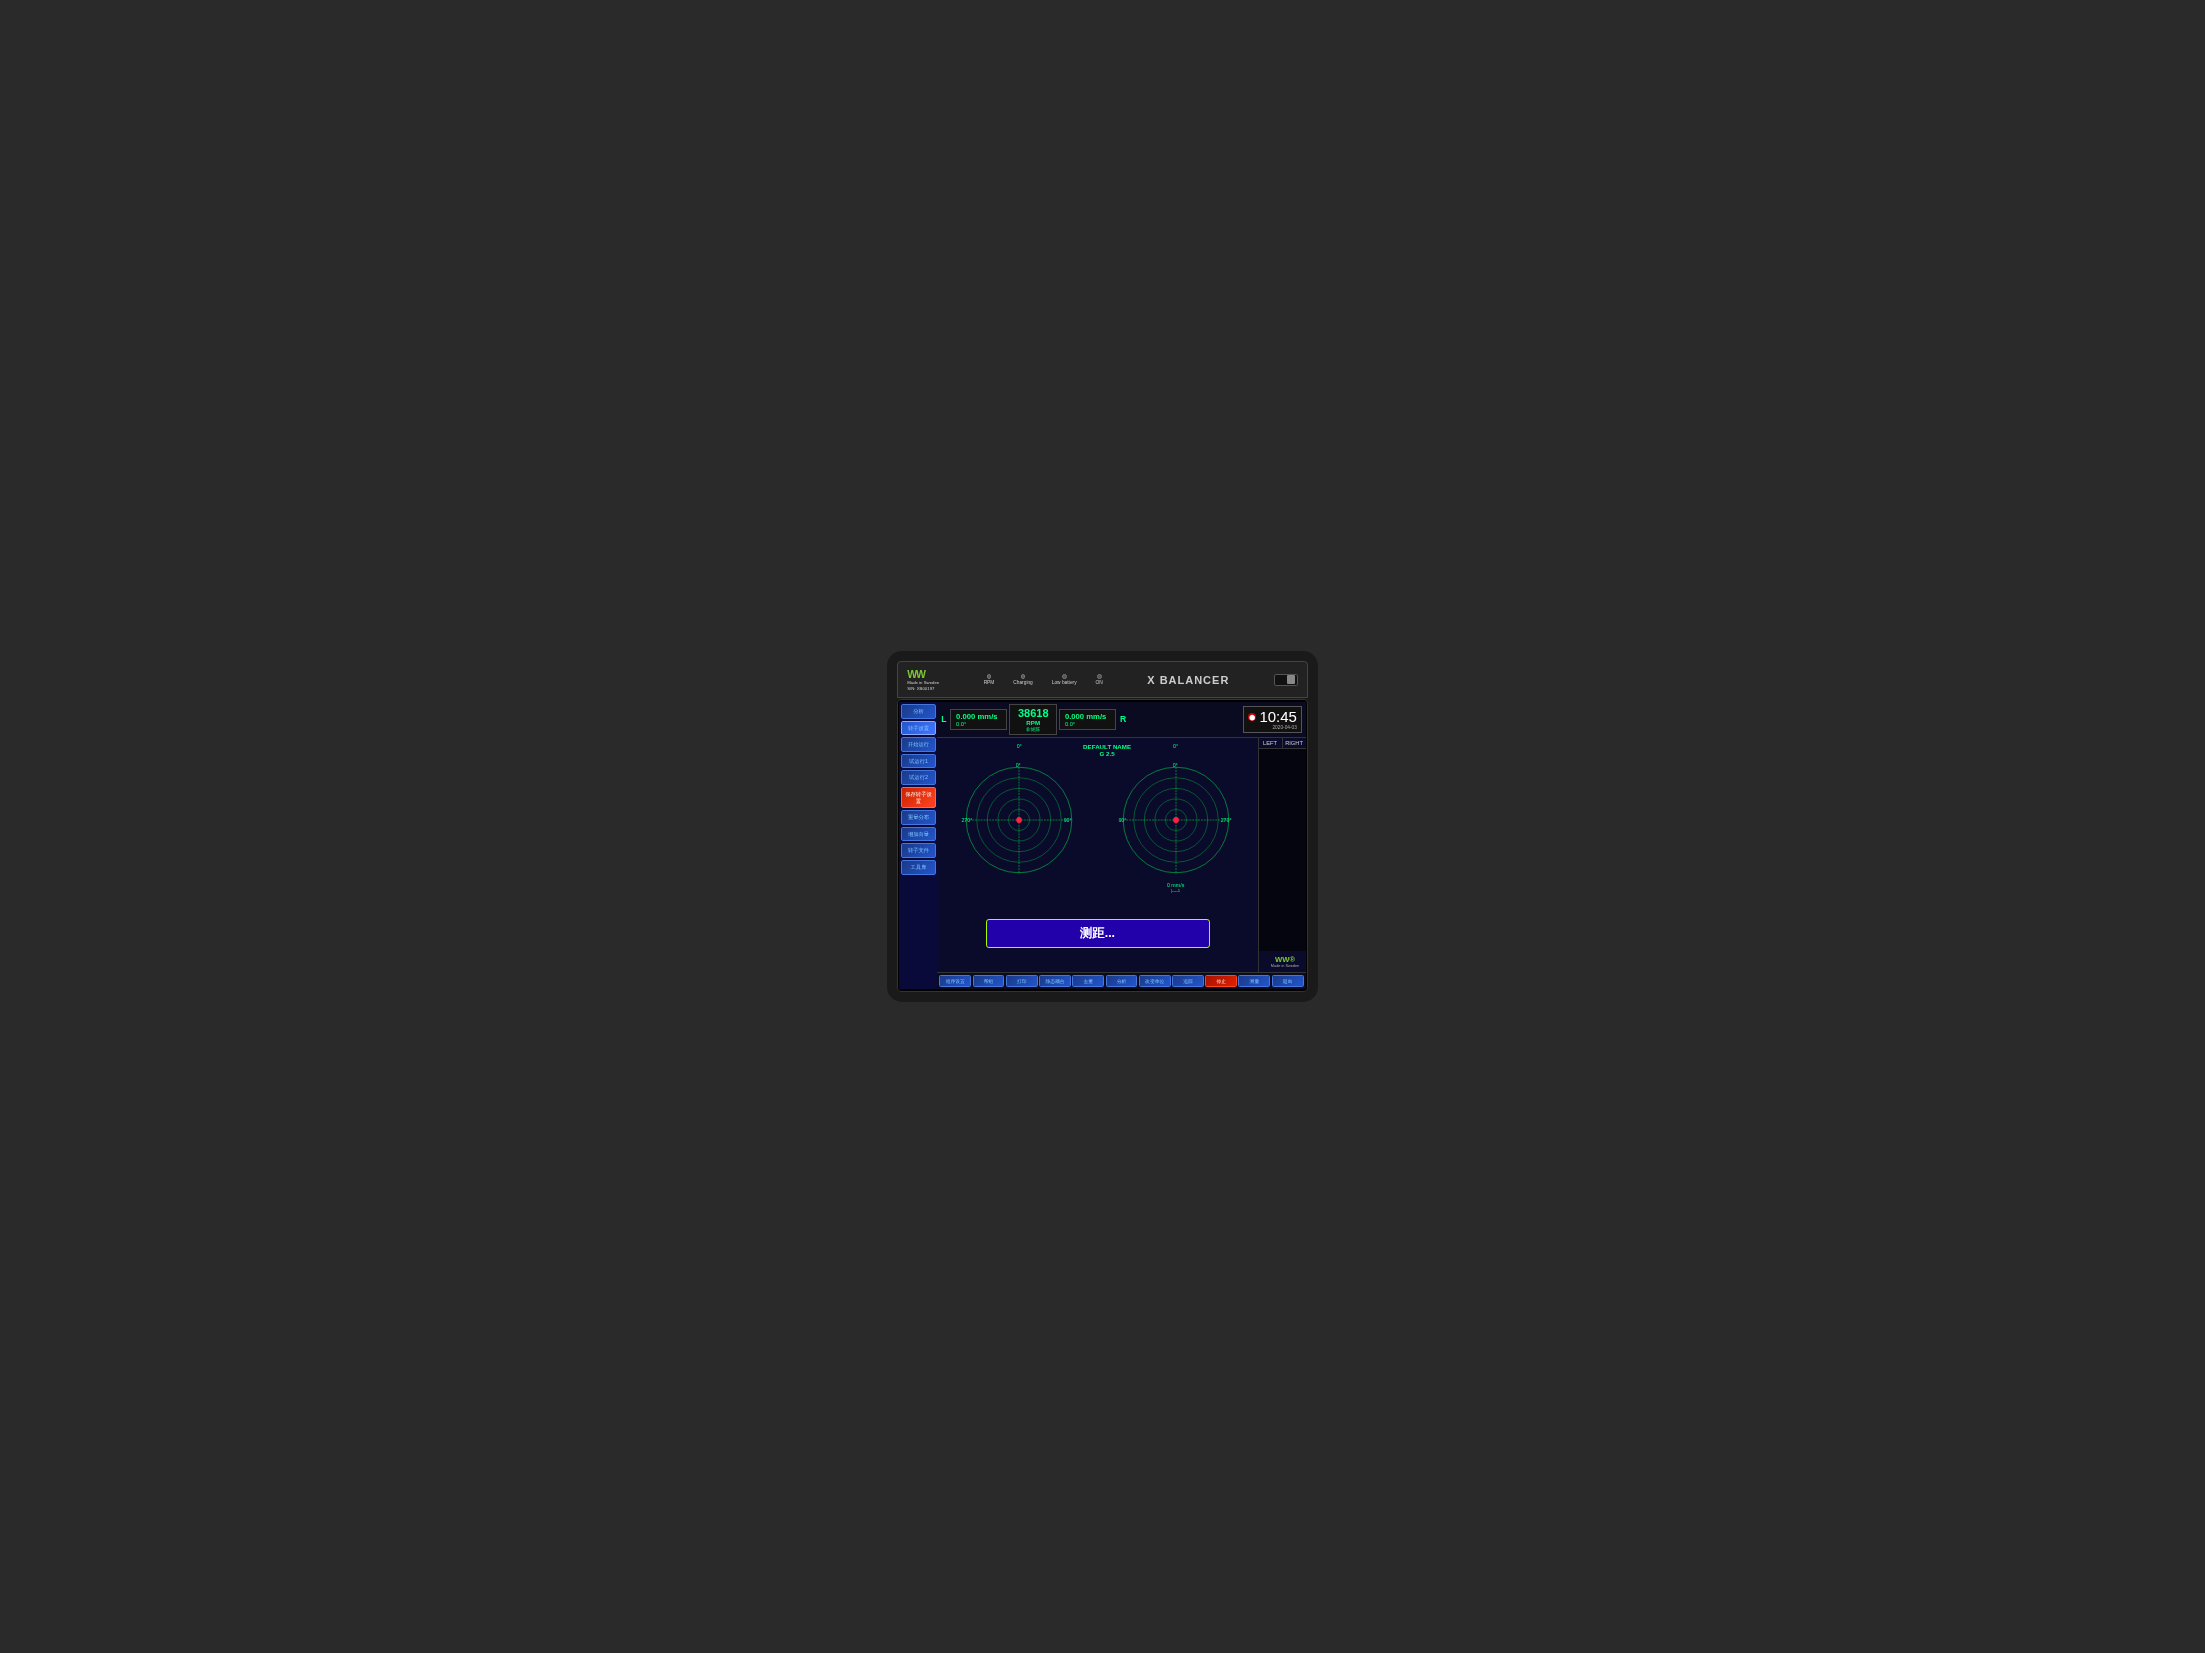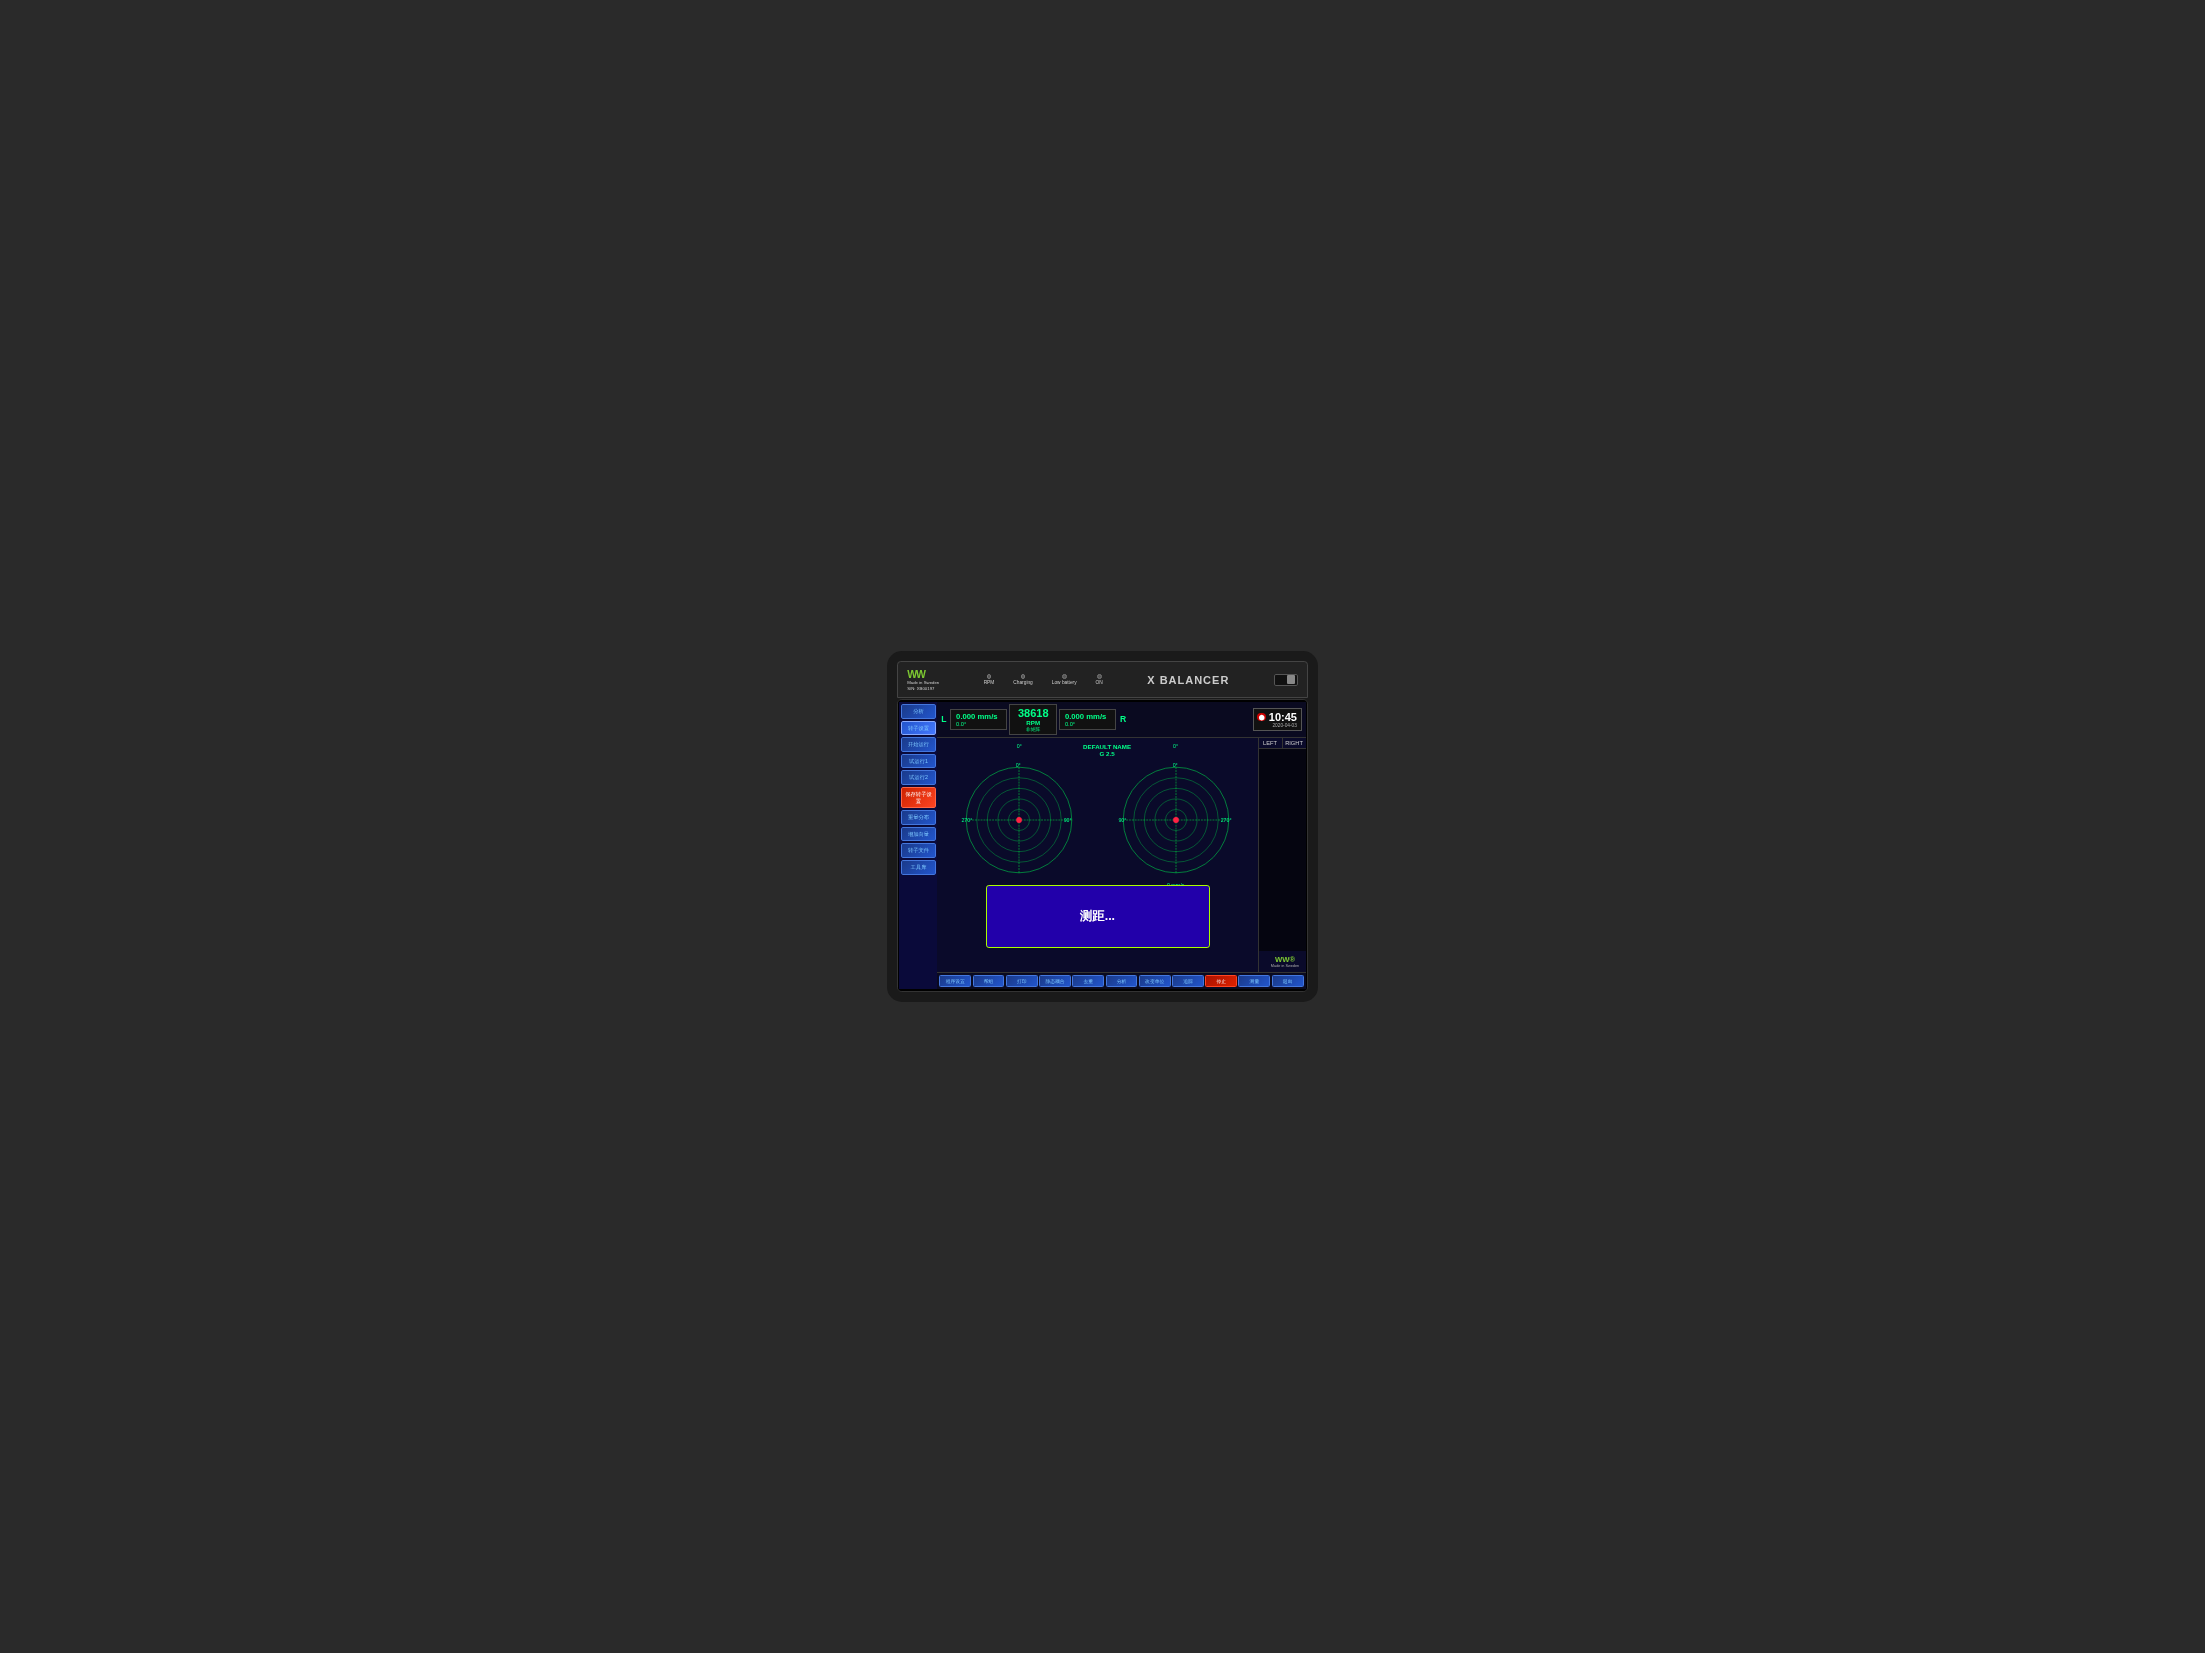--- a/index.html
+++ b/index.html
@@ -257,22 +257,22 @@
       height: 8.6px;
       display: flex;
       align-items: center;
       justify-content: center;
       font-size: 5.3px;
       font-weight: bold;
     }
 
     .time-value {
       color: #fff;
-      font-size: 11px;
-      font-weight: bold;
+      font-size: 15px;
+      font-weight: normal;
     }
 
     .date-value {
       color: #aaa;
       font-size: 4.8px;
       text-align: right;
     }
 
     
     .radar-section {
@@ -354,21 +354,21 @@
       bottom: 24px;
       left: 50%;
       transform: translateX(-50%);
       width: 70%;
     }
 
     .dialog-box {
       background: #2200aa;
       border: 1.4px solid #aaff00;
       border-radius: 2.9px;
-      padding: 22px;
+      padding: 5px;
       text-align: center;
     }
 
     .dialog-text {
       color: #fff;
       font-size: 12.4px;
       font-weight: bold;
     }
 
     

